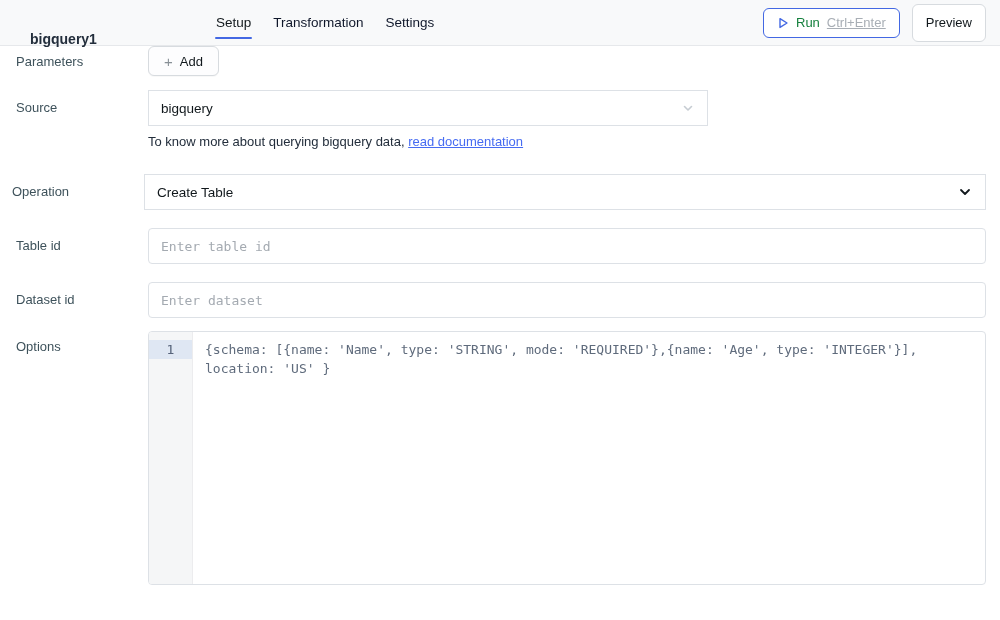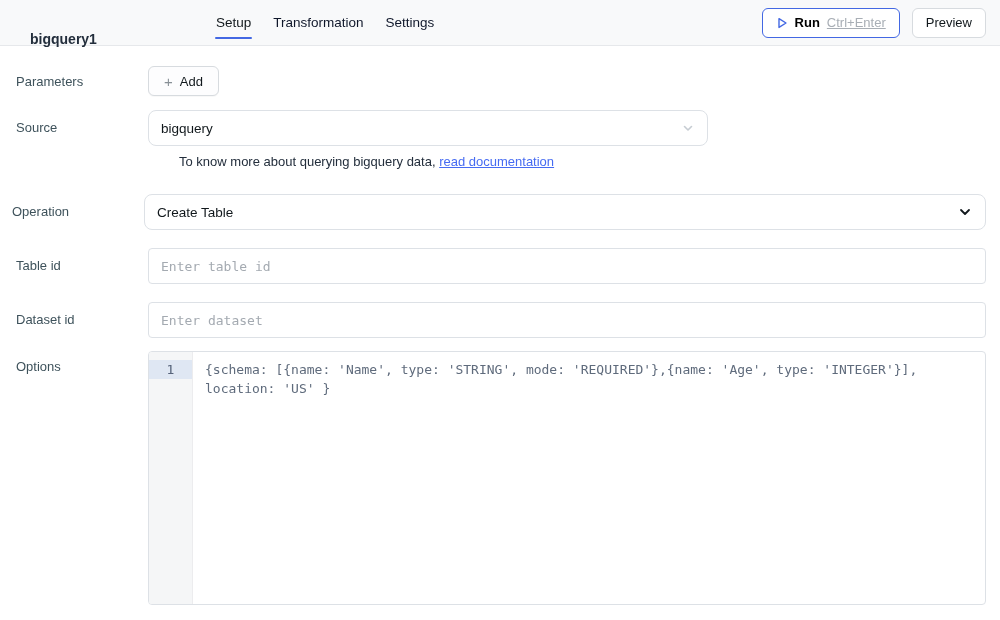--- a/index.html
+++ b/index.html
@@ -64,24 +64,24 @@
     align-items: center;
     gap: 7px;
     height: 30px;
     padding: 0 13px;
     background: #ffffff;
     border: 1px solid #4368e3;
     border-radius: 6px;
     cursor: pointer;
     font-family: "Liberation Sans", sans-serif;
   }
-  .run-label { color: #000000; font-size: 13px; font-weight: 700; }
+  .run-label { color: #15803d; font-size: 13px; font-weight: 400; }
   .run-shortcut { color: #a8aeb5; font-size: 13px; font-weight: 400; text-decoration: underline; }
   .preview-btn {
-    height: 30px;
+    height: 38px;
     padding: 0 13px;
     background: #ffffff;
     border: 1px solid #d7dbdf;
     border-radius: 6px;
     font-size: 13px;
     font-weight: 500;
     color: #11181c;
     cursor: pointer;
     font-family: "Liberation Sans", sans-serif;
   }
@@ -93,21 +93,21 @@
     padding: 0 14px 0 16px;
   }
   .row-label {
     width: 132px;
     flex-shrink: 0;
     font-size: 13px;
     color: #3e525b;
   }
   .row-content { flex: 1; min-width: 0; }
 
-  .row-parameters { margin-top: 20px; }
+  .row-parameters { }
   .row-parameters .row-label { padding-top: 8px; }
   .add-btn {
     display: inline-flex;
     align-items: center;
     gap: 7px;
     height: 30px;
     padding: 0 15px;
     background: #fdfdfe;
     border: 1px solid #d7dbdf;
     border-radius: 6px;
@@ -118,32 +118,32 @@
     box-shadow: 0 1px 1px rgba(0,0,0,0.03);
     font-family: "Liberation Sans", sans-serif;
   }
   .plus-icon { color: #889096; font-size: 15px; line-height: 1; font-weight: 400; }
 
   .row-source { margin-top: 14px; }
   .row-source .row-label { padding-top: 10px; }
   .select-box {
     height: 36px;
     border: 1px solid #dde1e6;
-    border-radius: 8px;
+    border-radius: 0;
     background: #ffffff;
     display: flex;
     align-items: center;
     justify-content: space-between;
     padding: 0 12px;
     font-size: 13.5px;
     color: #11181c;
     cursor: pointer;
   }
   .select-box.source-select { width: 560px; }
-  .help-text { margin-top: 8px; font-size: 13px; color: #232e3c; margin-left: 31px; }
+  .help-text { margin-top: 8px; font-size: 13px; color: #232e3c; }
   .help-link { color: #466bf2; text-decoration: underline; cursor: pointer; }
 
   .row-operation { margin-top: 25px; padding-left: 12px; }
   .row-operation .row-label { padding-top: 10px; }
 
   .row-input { margin-top: 18px; }
   .row-input .row-label { padding-top: 10px; }
   .text-input {
     width: 100%;
     height: 36px;

